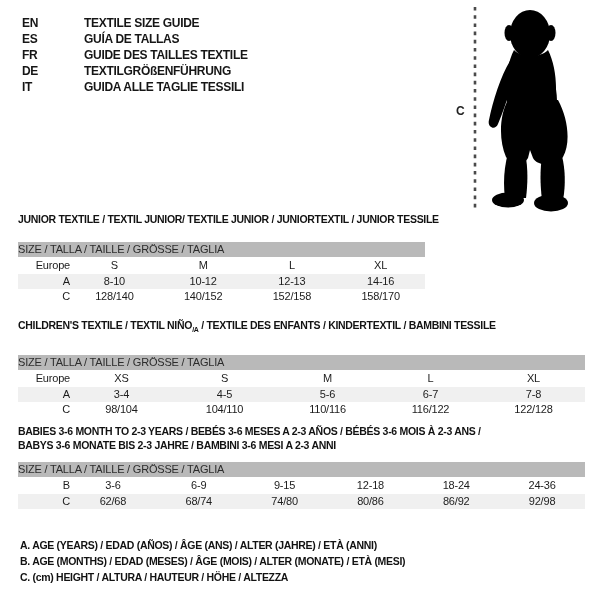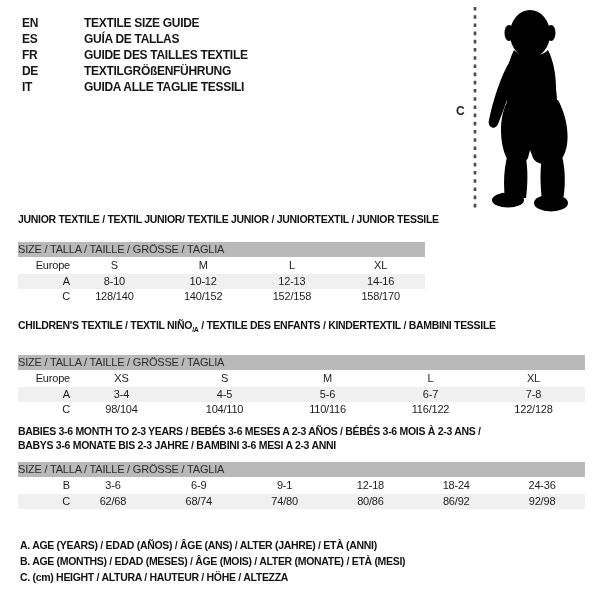--- a/index.html
+++ b/index.html
@@ -157,21 +157,21 @@
 
   <section class="section" id="sec-babies">
     <h2 class="sec-title">BABIES 3-6 MONTH TO 2-3 YEARS / BEBÉS 3-6 MESES A 2-3 AÑOS / BÉBÉS 3-6 MOIS À 2-3 ANS /</h2>
     <h2 class="sec-title">BABYS 3-6 MONATE BIS 2-3 JAHRE / BAMBINI 3-6 MESI A 2-3 ANNI</h2>
     <div class="tbl">
       <div class="tbl-head">SIZE / TALLA / TAILLE / GRÖSSE / TAGLIA</div>
       <div class="tbl-row">
         <span class="cell label">B</span>
         <span class="cell">3-6</span>
         <span class="cell">6-9</span>
-        <span class="cell">9-1</span>
+        <span class="cell">9-15</span>
         <span class="cell">12-18</span>
         <span class="cell">18-24</span>
         <span class="cell">24-36</span>
       </div>
       <div class="tbl-row stripe">
         <span class="cell label">C</span>
         <span class="cell">62/68</span>
         <span class="cell">68/74</span>
         <span class="cell">74/80</span>
         <span class="cell">80/86</span>

